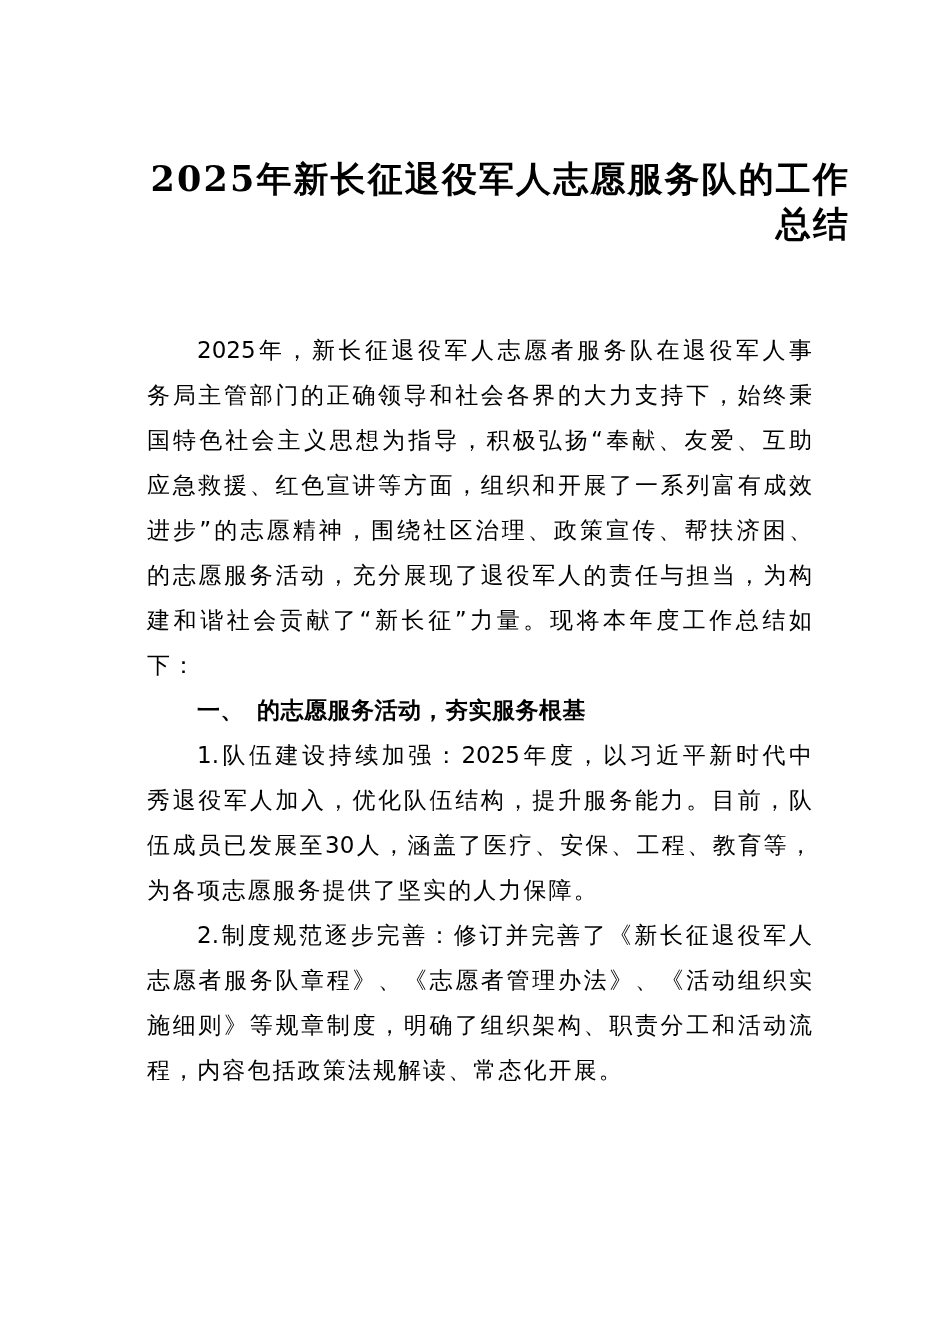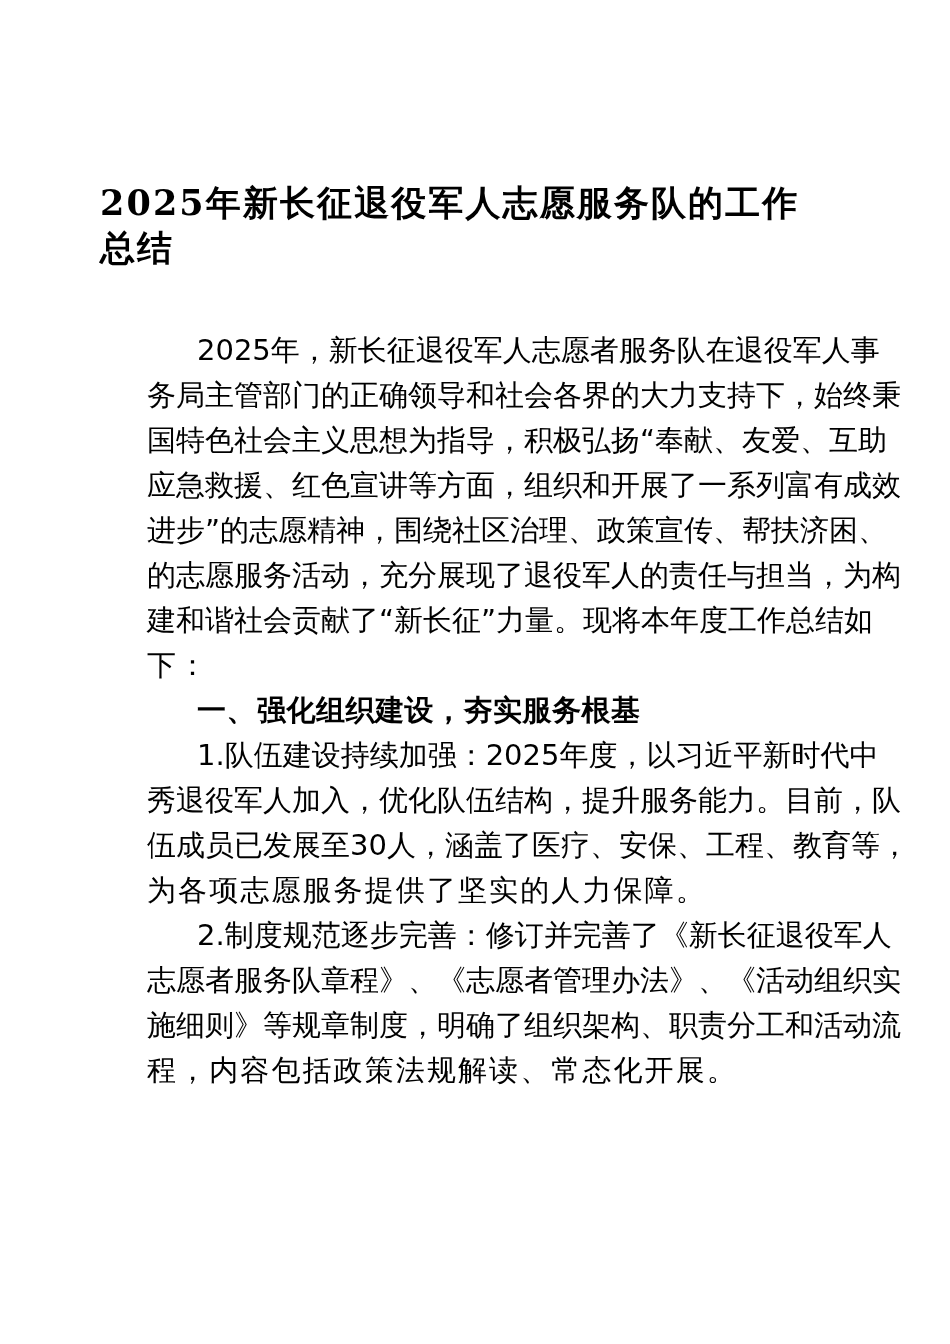--- a/index.html
+++ b/index.html
@@ -20,39 +20,39 @@
       left: 0;
       top: 0;
       width: 950px;
       height: 1344px;
       background: #ffffff;
     }
     .title {
       position: absolute;
       left: 100px;
       width: 750px;
-      top: 168px;
-      text-align: left;
+      top: 144px;
+      text-align: right;
       font-family: "DejaVu Serif", "Liberation Serif", serif;
       font-weight: bold;
       font-size: 35px;
       line-height: 70px;
       letter-spacing: 0px;
     }
     .title .line {
       display: block;
       white-space: nowrap;
     }
     .body {
       position: absolute;
       left: 147px;
       top: 328px;
       width: 665px;
       font-family: "DejaVu Sans", "Liberation Sans", sans-serif;
-      font-size: 29px;
+      font-size: 23px;
       line-height: 45px;
     }
     .line {
       display: block;
       white-space: nowrap;
       height: 45px;
       letter-spacing: 2.1px;
     }
     .line.justify {
       text-align: justify;
@@ -96,21 +96,21 @@
       <span class="line justify">务局主管部门的正确领导和社会各界的大力支持下，始终秉</span>
       <span class="line justify">国特色社会主义思想为指导，积极弘扬“奉献、友爱、互助</span>
       <span class="line justify">应急救援、红色宣讲等方面，组织和开展了一系列富有成效</span>
       <span class="line justify">进步”的志愿精神，围绕社区治理、政策宣传、帮扶济困、</span>
       <span class="line justify">的志愿服务活动，充分展现了退役军人的责任与担当，为构</span>
       <span class="line justify">建和谐社会贡献了“新长征”力量。现将本年度工作总结如</span>
       <span class="line">下：</span>
     </div>
 
     <div class="line heading">
-      <span class="num">一、</span><span>强化组织建设，夯实服务根基</span>
+      <span class="num">一、</span><span>的志愿服务活动，夯实服务根基</span>
     </div>
 
     <div class="para">
       <span class="line justify indent"><span class="bold">1.队伍建设持续加强：</span><span>2025年度，以习近平新时代中</span></span>
       <span class="line justify">秀退役军人加入，优化队伍结构，提升服务能力。目前，队</span>
       <span class="line justify">伍成员已发展至30人，涵盖了医疗、安保、工程、教育等，</span>
       <span class="line">为各项志愿服务提供了坚实的人力保障。</span>
     </div>
 
     <div class="para">

